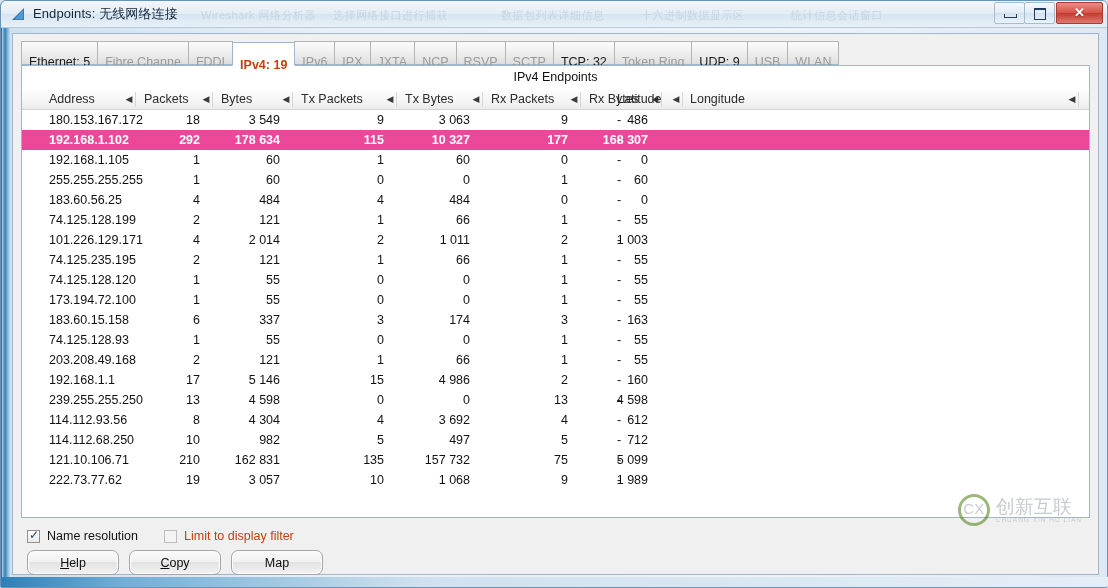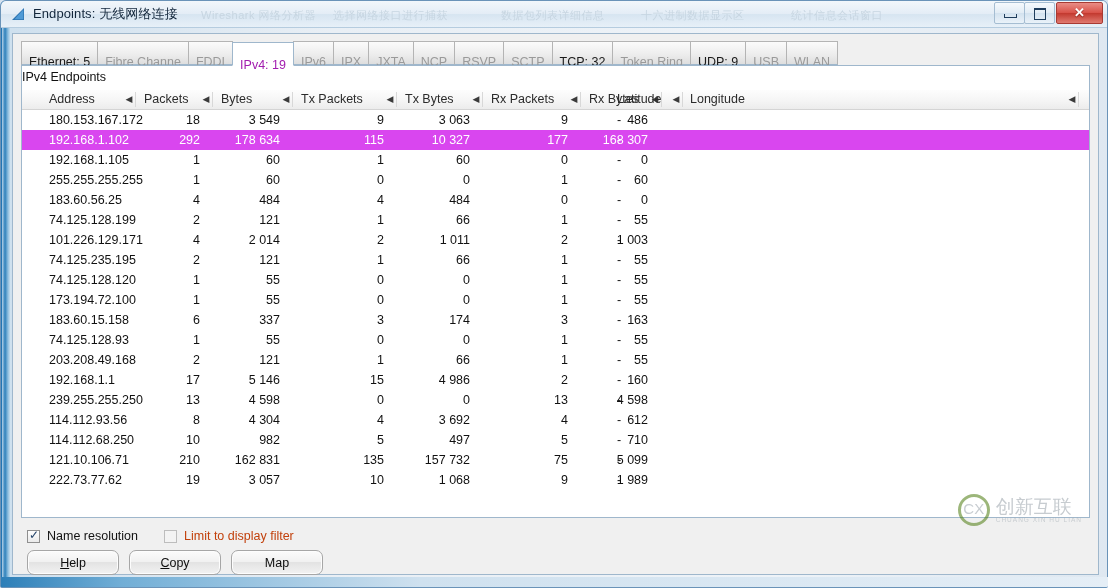--- a/index.html
+++ b/index.html
@@ -146,22 +146,22 @@
     border: 1px solid #b4b4b4;
     border-bottom: 1px solid #9fb7cc;
     margin-right: -1px;
     white-space: nowrap;
     position: relative;
   }
   .tab.enabled { color: #1a1a1a; }
   .tab.active {
     height: 23px;
     line-height: 22px;
-    color: #a21caf;
-    font-weight: normal;
+    color: #c2410c;
+    font-weight: bold;
     background: #ffffff;
     border: 1px solid #9fb7cc;
     border-bottom: 1px solid #ffffff;
     z-index: 5;
     margin-bottom: -1px;
   }
 
   
   #table-panel {
     position: absolute;
@@ -169,20 +169,21 @@
     width: 1069px; height: 453px;
     background: #ffffff;
     border: 1px solid #9fb7cc;
     box-sizing: border-box;
     overflow: hidden;
   }
   #table-caption {
     position: absolute;
     left: 0; top: 4px;
     width: 1067px;
+    text-align: center;
     font-size: 12.5px;
     color: #111;
   }
   #header-row {
     position: absolute;
     left: 0; top: 24px;
     width: 1067px; height: 19px;
     background: linear-gradient(to bottom, #fdfdfd 0%, #f6f6f6 50%, #ececec 100%);
     border-bottom: 1px solid #d4d4d4;
   }
@@ -215,21 +216,21 @@
   #rows {
     position: absolute;
     left: 0; top: 44px;
     width: 963px;
   }
   .row {
     position: relative;
     height: 20px;
     width: 1067px;
   }
-  .row.selected { background: #d946ef; }
+  .row.selected { background: #ec4899; font-weight: bold; }
   .cell {
     position: absolute;
     top: 0;
     height: 20px;
     line-height: 20px;
     font-size: 12.5px;
     color: #111;
     white-space: nowrap;
   }
   .row.selected .cell { color: #ffffff; }
@@ -594,21 +595,21 @@
             <div class="cell c-lat">-</div>
             <div class="cell c-lon">-</div>
           </div>
           <div class="row">
             <div class="cell c-addr">114.112.68.250</div>
             <div class="cell c-pkts">10</div>
             <div class="cell c-bytes">982</div>
             <div class="cell c-txpkts">5</div>
             <div class="cell c-txbyt">497</div>
             <div class="cell c-rxpkts">5</div>
-            <div class="cell c-rxbyt">710</div>
+            <div class="cell c-rxbyt">712</div>
             <div class="cell c-lat">-</div>
             <div class="cell c-lon">-</div>
           </div>
           <div class="row">
             <div class="cell c-addr">121.10.106.71</div>
             <div class="cell c-pkts">210</div>
             <div class="cell c-bytes">162 831</div>
             <div class="cell c-txpkts">135</div>
             <div class="cell c-txbyt">157 732</div>
             <div class="cell c-rxpkts">75</div>

